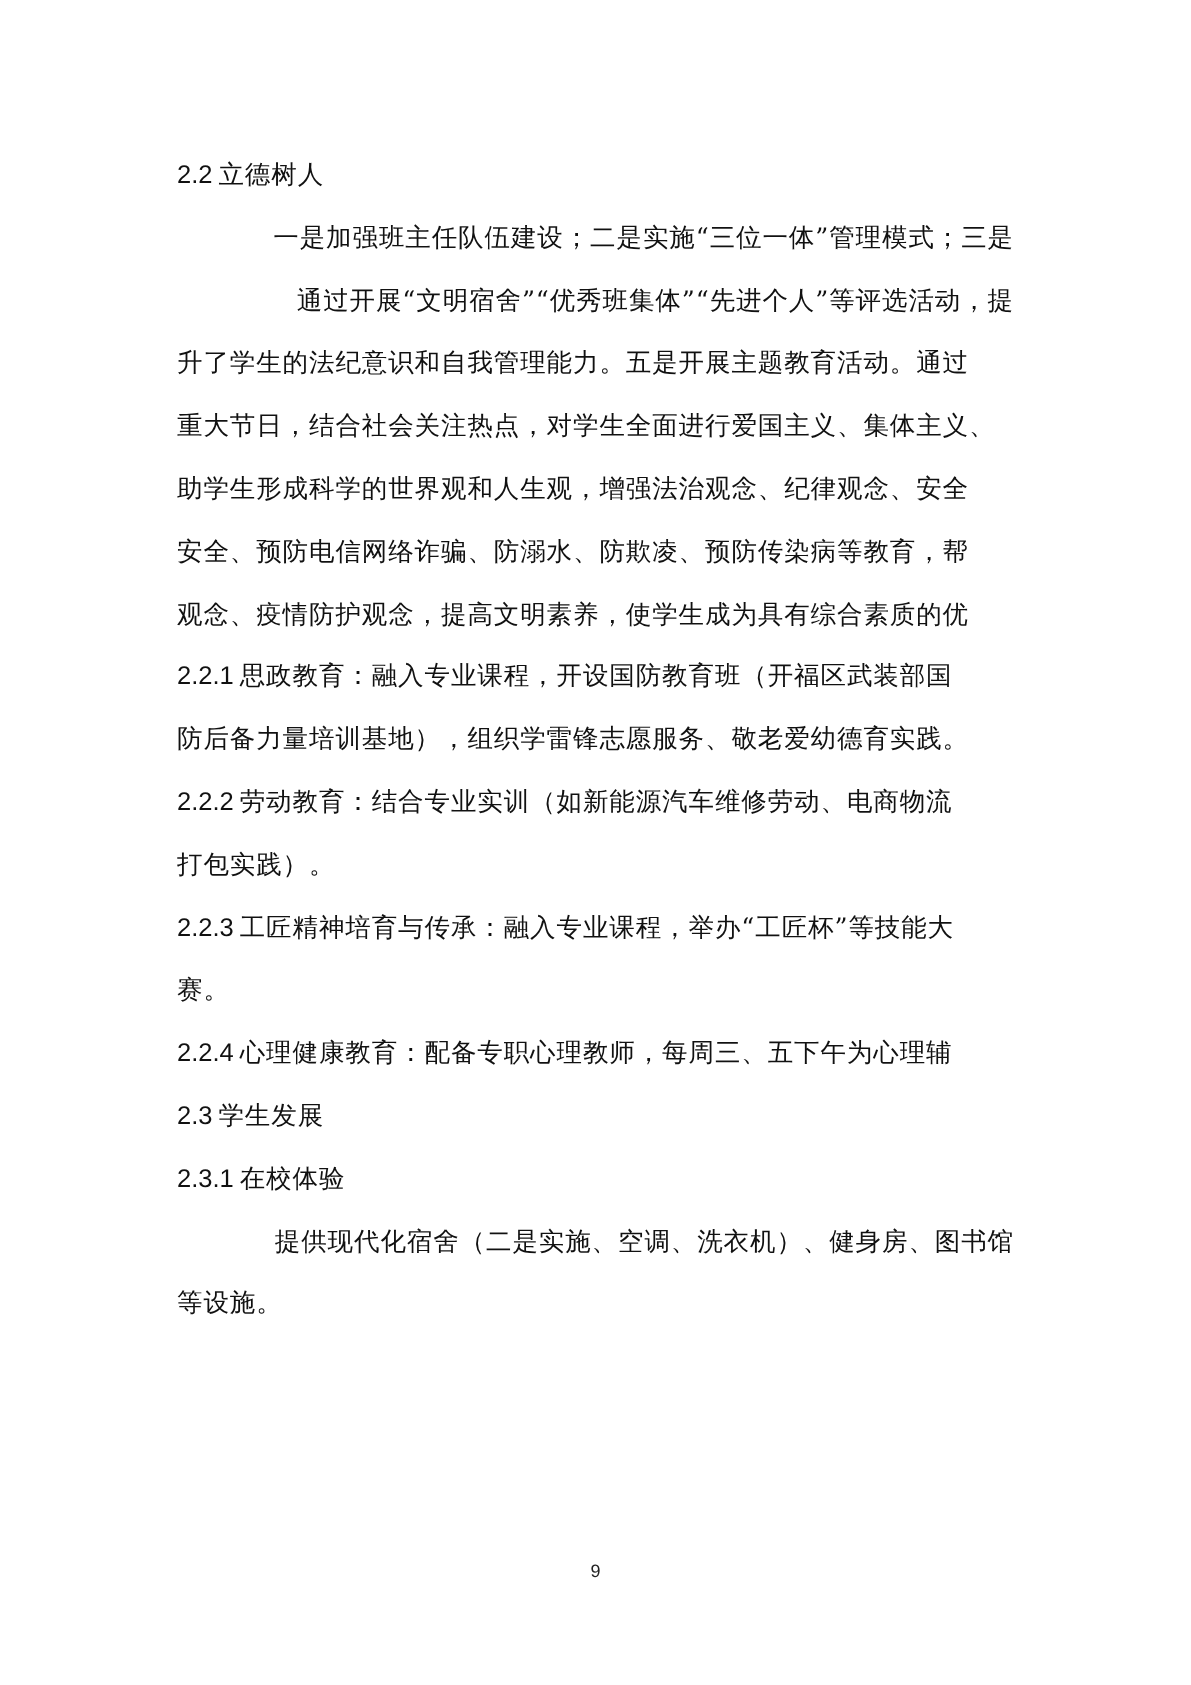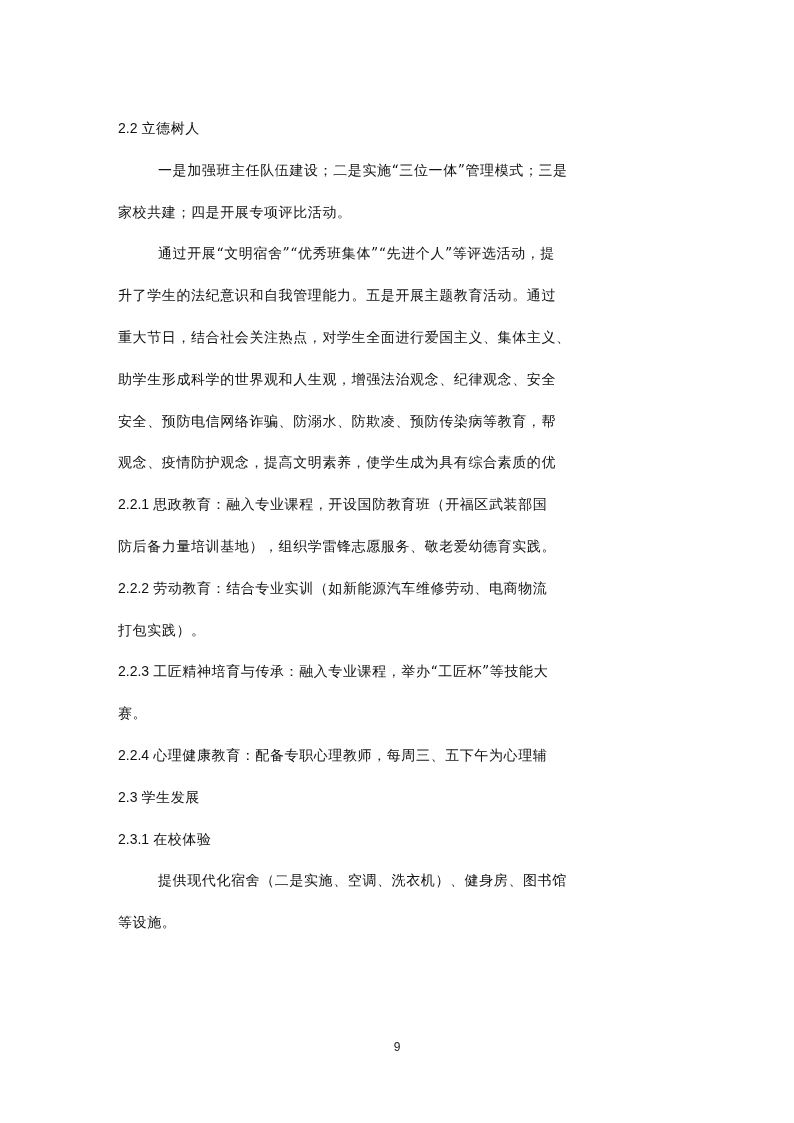--- a/index.html
+++ b/index.html
@@ -1,34 +1,33 @@
 <!DOCTYPE html>
 <html><head>
 <meta charset="utf-8">
 <style>
   html, body { margin: 0; padding: 0; background: #ffffff; }
   body { width: 794px; height: 1123px; position: relative; overflow: hidden;
          font-family: "DejaVu Serif", "Liberation Serif", serif; color: #111; }
   .page { position: absolute; left: 118px; top: 100px; width: 558px; }
-  .line { height: 41.8px; line-height: 56px; font-size: 14px; white-space: nowrap; overflow: visible; letter-spacing: 0.6px; }
-  .indent { padding-left: 40px; }
+  .line { height: 41.8px; line-height: 34px; font-size: 17px; white-space: nowrap; overflow: visible; letter-spacing: 0.6px; }
+  .indent { padding-left: 40px; text-align: right; }
   .num { font-family: "Liberation Sans", "DejaVu Sans", sans-serif; font-weight: 400; letter-spacing: 0; margin-right: 4px; }
   .pagenum { position: absolute; left: 0; width: 794px; top: 1040px; text-align: center;
              font-family: "Liberation Sans", sans-serif; font-size: 12px; color: #222; }
 </style>
 </head>
 <body>
 
 <div class="page">
   <div class="line">
     <span class="num">2.2</span><span>立德树人</span>
   </div>
 
   <div class="line indent">一是加强班主任队伍建设；二是实施“三位一体”管理模式；三是</div>
-  <div class="line">家校共建；四是开展专项评比活动。</div>
 
   <div class="line indent">通过开展“文明宿舍”“优秀班集体”“先进个人”等评选活动，提</div>
   <div class="line">升了学生的法纪意识和自我管理能力。五是开展主题教育活动。通过</div>
   <div class="line">重大节日，结合社会关注热点，对学生全面进行爱国主义、集体主义、</div>
   <div class="line">助学生形成科学的世界观和人生观，增强法治观念、纪律观念、安全</div>
   <div class="line">安全、预防电信网络诈骗、防溺水、防欺凌、预防传染病等教育，帮</div>
   <div class="line">观念、疫情防护观念，提高文明素养，使学生成为具有综合素质的优</div>
 
   <div class="line">
     <span class="num">2.2.1</span><span>思政教育：融入专业课程，开设国防教育班（开福区武装部国</span>

